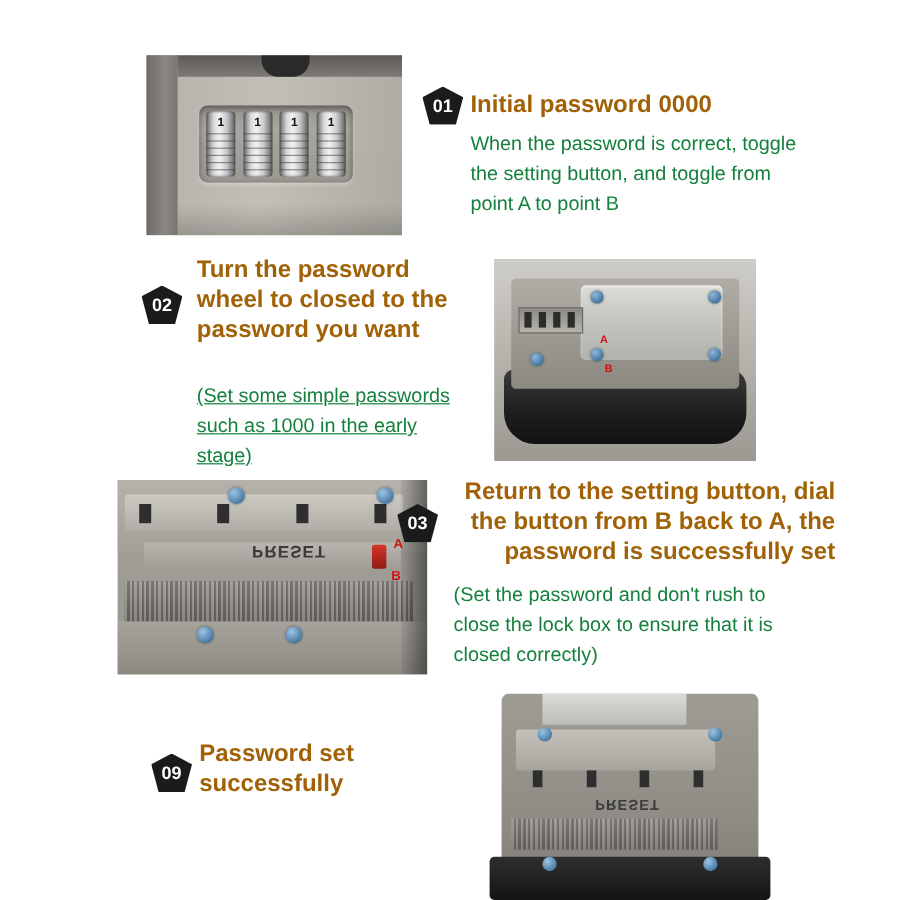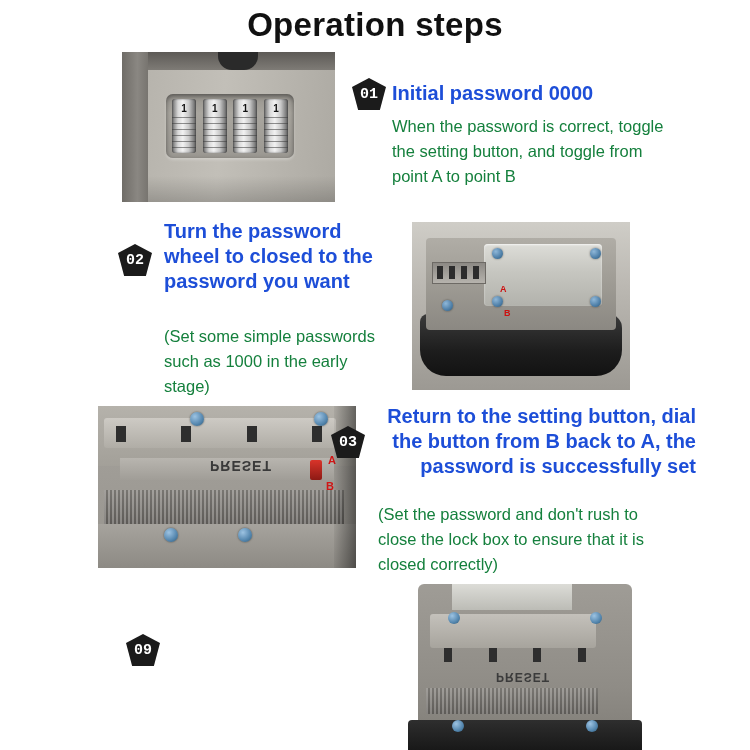--- a/index.html
+++ b/index.html
@@ -44,28 +44,28 @@
     width: 34px;
     height: 32px;
     background: #1b1b1b;
     color: #ffffff;
     font-size: 15px;
     font-weight: bold;
     display: flex;
     align-items: center;
     justify-content: center;
     clip-path: polygon(50% 0%, 100% 28%, 82% 100%, 18% 100%, 0% 28%);
-    font-family: Liberation Mono, monospace;
+    font-family: Liberation Sans, sans-serif;
   }
 
   .step-head {
     position: absolute;
     font-size: 20px;
     font-weight: bold;
-    color: #1d4ed8;
+    color: #a16207;
     line-height: 25px;
     font-family: "Liberation Sans", sans-serif;
   }
   .step-body {
     position: absolute;
     font-size: 16.5px;
     color: #15803d;
     line-height: 25px;
     font-family: "Liberation Sans", sans-serif;
   }
@@ -272,21 +272,20 @@
   #photo4 .screw {
     position: absolute; width: 12px; height: 12px; border-radius: 50%;
     background: radial-gradient(circle at 35% 32%, #9dc3e2 0%, #5486ae 60%, #2f5874 100%);
   }
 </style>
 </head>
 <body>
 
 <div class="page">
 
-  <div class="title">Operation steps</div>
 
   <div class="photo" id="photo1">
     <div class="leftedge"></div>
     <div class="bodyplate"></div>
     <div class="topdark"></div>
     <div class="keyhole"></div>
     <div class="recess"></div>
     <div class="wheels">
       <div class="wheel">
         <span class="num">1</span>
@@ -327,21 +326,21 @@
     </div>
     <div class="shadowbot"></div>
   </div>
 
   <div class="badge" style="left:352px; top:72px;">01</div>
   <div class="step-head" style="left:392px; top:75px; width:300px;">Initial password 0000</div>
   <div class="step-body" style="left:392px; top:108px; width:272px;">When the password is correct, toggle the setting button, and toggle from point A to point B</div>
 
   <div class="badge" style="left:118px; top:238px;">02</div>
   <div class="step-head" style="left:164px; top:213px; width:228px;">Turn the password wheel to closed to the password you want</div>
-  <div class="step-body" style="left:164px; top:318px; width:212px;">(Set some simple passwords such as 1000 in the early stage)</div>
+  <div class="step-body" style="left:164px; top:318px; width:212px;text-decoration:underline;">(Set some simple passwords such as 1000 in the early stage)</div>
 
   <div class="photo" id="photo2">
     <div class="deskbg"></div>
     <div class="blackbase"></div>
     <div class="greybody"></div>
     <div class="steelplate"></div>
     <div class="slot">
       <i style="left:4px"></i>
         <i style="left:16px"></i>
         <i style="left:28px"></i>
@@ -375,23 +374,24 @@
     <div class="lbl" style="left:228px; top:74px;">B</div>
     <div class="screw" style="left:92px; top:6px;"></div>
     <div class="screw" style="left:216px; top:6px;"></div>
     <div class="screw" style="left:66px; top:122px;"></div>
     <div class="screw" style="left:140px; top:122px;"></div>
     <div class="darkedge"></div>
   </div>
 
   <div class="badge" style="left:331px; top:420px;">03</div>
   <div class="step-head" style="left:378px; top:398px; width:318px;text-align:right;">Return to the setting button, dial the button from B back to A, the password is successfully set</div>
-  <div class="step-body" style="left:378px; top:496px; width:278px;">(Set the password and don't rush to close the lock box to ensure that it is closed correctly)</div>
+  <div class="step-body" style="left:378px; top:484px; width:278px;">(Set the password and don't rush to close the lock box to ensure that it is closed correctly)</div>
 
   <div class="badge" style="left:126px; top:628px;">09</div>
+  <div class="step-head" style="left:166px; top:616px; width:220px;">Password set successfully</div>
 
   <div class="photo" id="photo4">
     <div class="shell"></div>
     <div class="steelplate"></div>
     <div class="rail"></div>
     <div class="holes">
       <i></i>
         <i></i>
         <i></i>
         <i></i>

